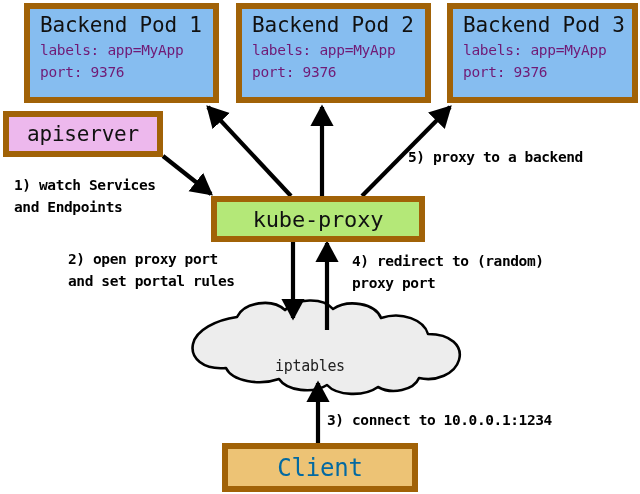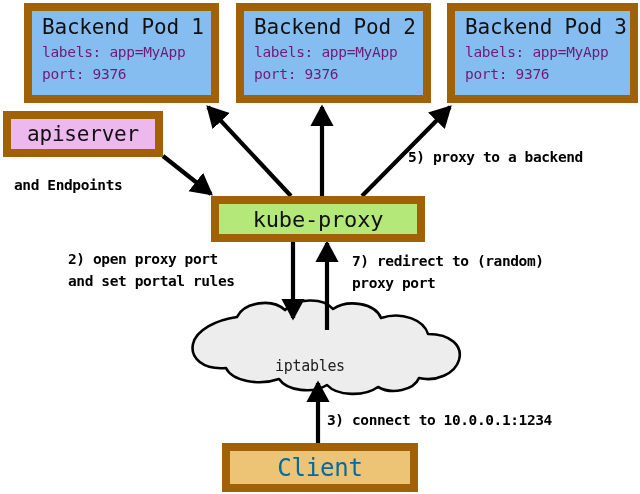--- a/index.html
+++ b/index.html
@@ -22,21 +22,21 @@
   }
   .svg-layer {
     position: absolute;
     left: 0; top: 0;
     width: 640px;
     height: 494px;
   }
   .node-box {
     position: absolute;
     box-sizing: border-box;
-    border: 8px solid #a16207;
+    border: 6px solid #a16207;
     display: flex;
     flex-direction: column;
     justify-content: center;
     z-index: 3;
   }
   .pod-box {
     background: #86bdf0;
     padding: 2px 8px 4px 10px;
     justify-content: flex-start;
   }
@@ -172,34 +172,35 @@
     <div class="kubeproxy-label">kube-proxy</div>
   </div>
 
   <div class="cloud-label" style="left:275px; top:357px;text-align:right;">iptables</div>
 
   <div class="node-box client-box" style="left:222px; top:443px; width:196px; height:49px;">
     <div class="client-label">Client</div>
   </div>
 
   <div class="step-label" style="left:14px; top:174px;">
+    <div>1) watch Services</div>
     <div>and Endpoints</div>
   </div>
 
   <div class="step-label" style="left:68px; top:248px;">
     <div>2) open proxy port</div>
     <div>and set portal rules</div>
   </div>
 
   <div class="step-label" style="left:327px; top:409px;">
     <div>3) connect to 10.0.0.1:1234</div>
   </div>
 
   <div class="step-label" style="left:352px; top:250px;">
-    <div>7) redirect to (random)</div>
+    <div>4) redirect to (random)</div>
     <div>proxy port</div>
   </div>
 
   <div class="step-label" style="left:408px; top:146px;">
     <div>5) proxy to a backend</div>
   </div>
 
 </div>
 
 </body></html>

